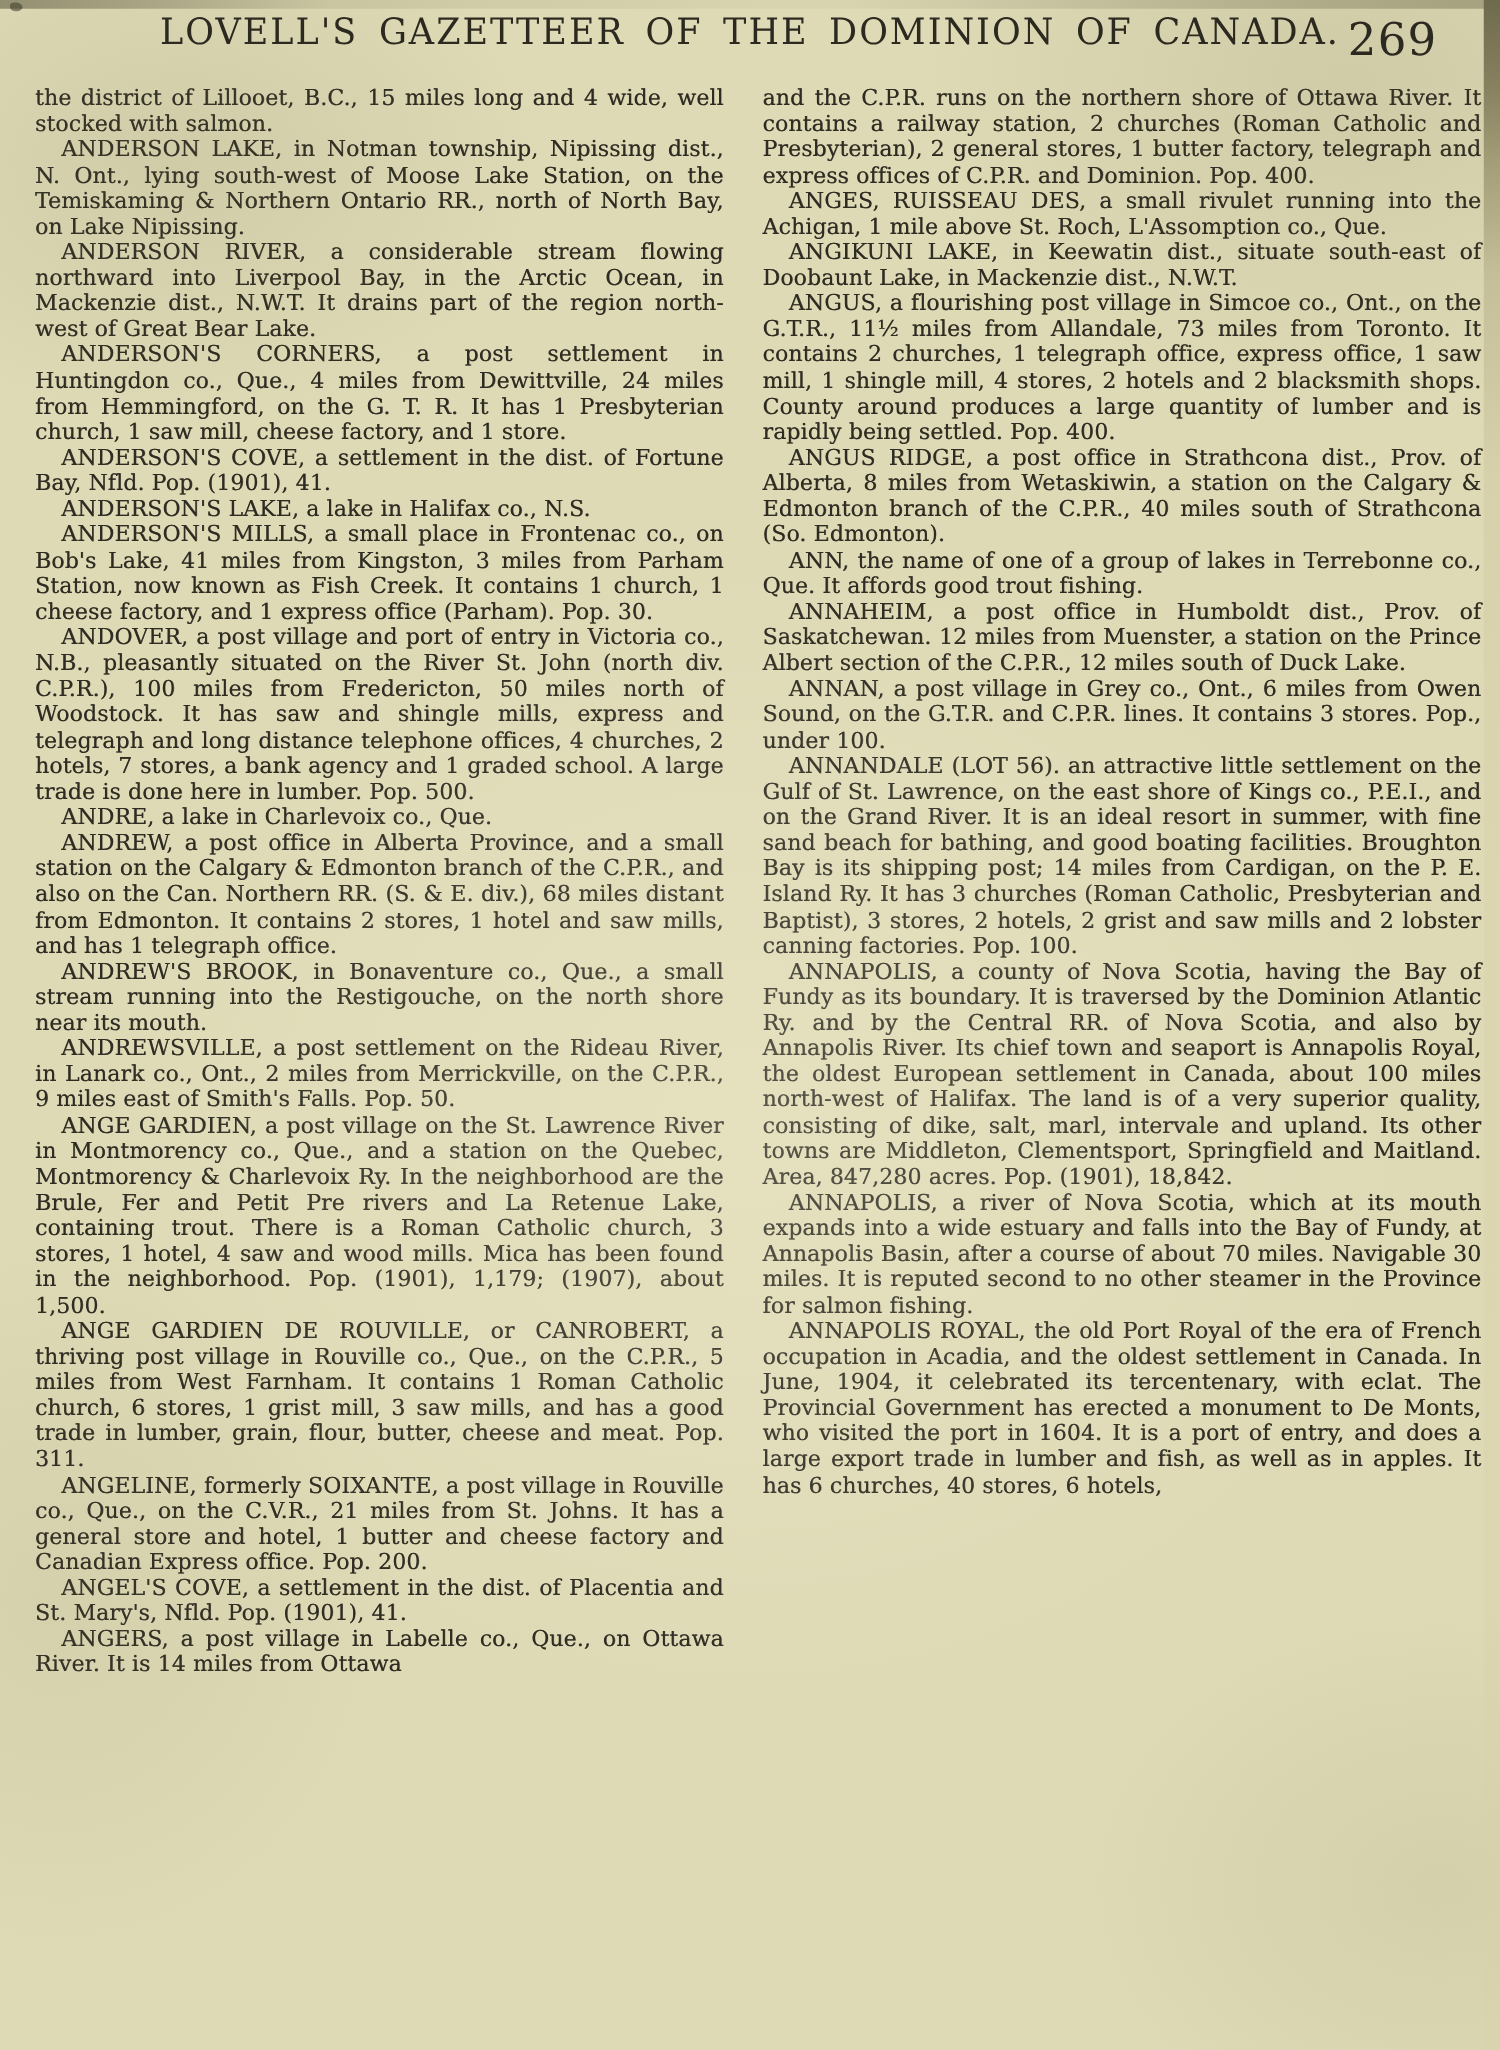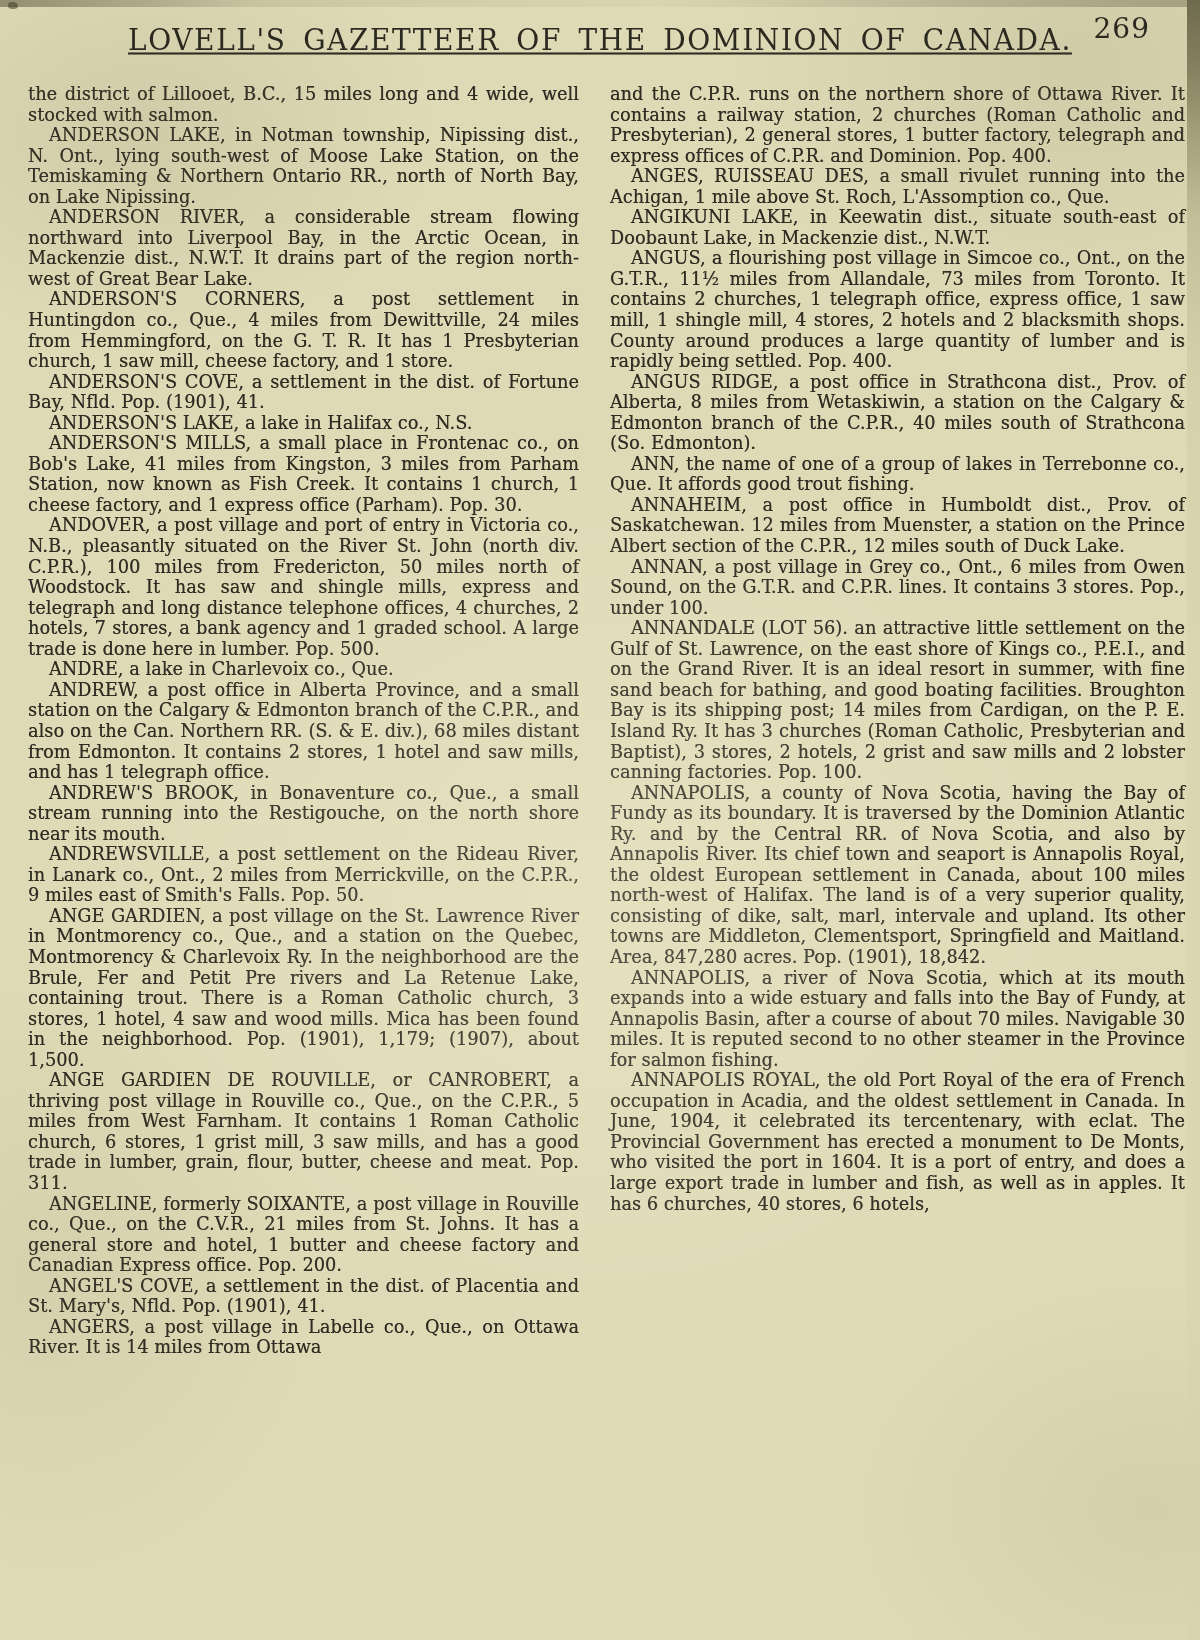--- a/index.html
+++ b/index.html
@@ -39,32 +39,32 @@
       rgba(85,82,56,0.55), rgba(140,136,100,0.22) 22%,
       rgba(180,176,140,0.12) 55%, rgba(110,106,75,0.45) 98%);
     pointer-events:none;
   }
   .corner-mark {
     position:absolute; top:2px; left:8px; width:10px; height:7px;
     background: rgba(60,58,40,0.55); border-radius:40% 60% 50% 50%;
     pointer-events:none;
   }
 
-  .header { position:relative; padding-top:24px; height:48px;text-decoration:underline; }
+  .header { position:relative; padding-top:9px; height:48px; }
   .title {
     text-align:center;
     font-size:28px;
     letter-spacing:1.6px;
     word-spacing:6px;
     color:#2c2a20;
     transform:scaleY(1.04);
   }
   .pageno {
     position:absolute; top:12px; right:50px;
-    font-size:28px; letter-spacing:1px; color:#2c2a20;margin-left:35px;
+    font-size:36px; letter-spacing:1px; color:#2c2a20;margin-left:35px;
   }
 
   .columns {
     display:flex;
     margin-top:12px;
     padding-left:28px;
     gap:31px;
   }
   .col { box-sizing:border-box; }
   .col-left  { width:551px; }

